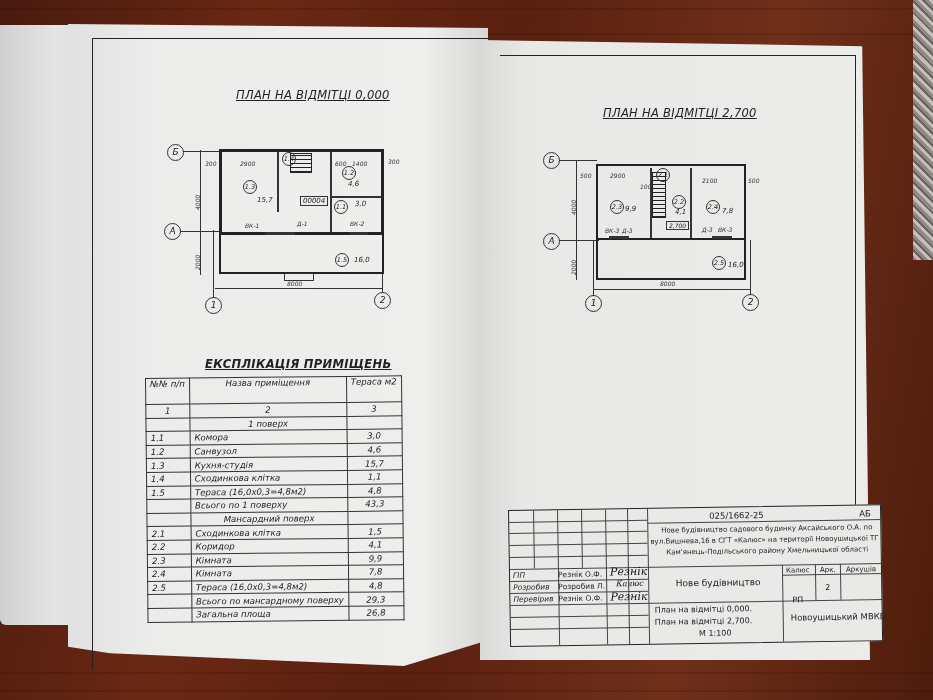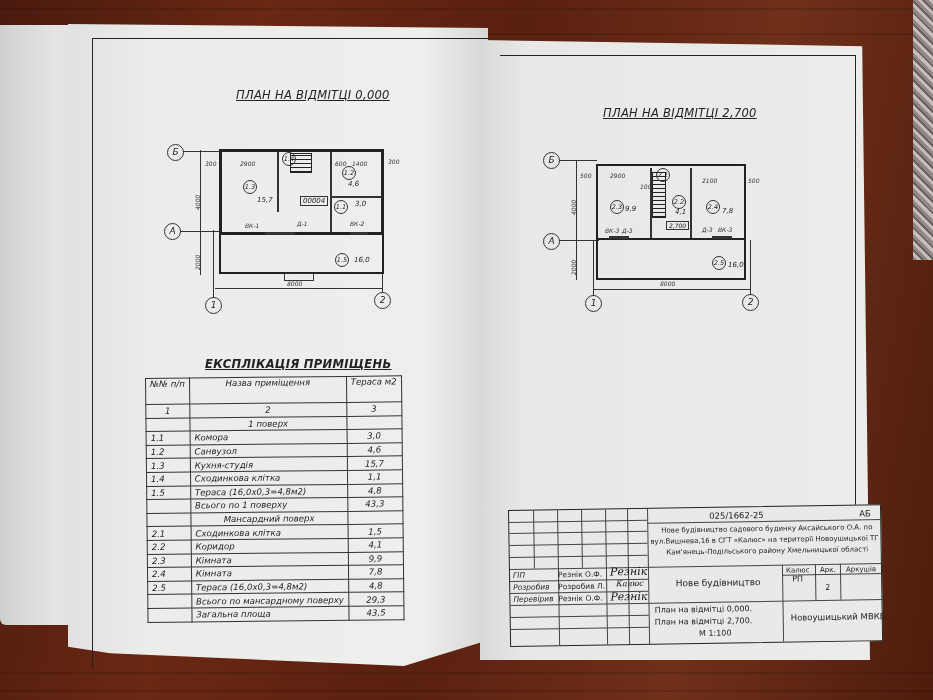--- a/index.html
+++ b/index.html
@@ -235,21 +235,21 @@
         <td class="c3">4,8</td>
       </tr>
       <tr>
         <td class="c1"></td>
         <td>Всього по мансардному поверху</td>
         <td class="c3">29,3</td>
       </tr>
       <tr>
         <td class="c1"></td>
         <td>Загальна площа</td>
-        <td class="c3">43,5</td>
+        <td class="c3">26,8</td>
       </tr>
     </tbody>
 </table>
 
 <div class="plan-title" style="left:603px;top:106px">ПЛАН НА ВІДМІТЦІ 2,700</div>
 
 <div class="plan">
   <div class="axis-bubble" style="left:543px;top:152px">Б</div>
   <div class="thin" style="left:559px;top:160px;width:38px;height:1px"></div>
   <div class="axis-bubble" style="left:543px;top:233px">А</div>
@@ -322,21 +322,21 @@
   <div class="txt" style="left:200px;top:3px;font-size:8.5px">025/1662-25</div>
   <div class="txt" style="left:350px;top:3px;font-size:8.5px">АБ</div>
   <div class="txt" style="left:150px;top:18px;font-size:7px;width:215px;text-align:center">Нове будівництво садового будинку Аксайського О.А. по</div>
   <div class="txt" style="left:140px;top:29px;font-size:7px;width:230px;text-align:center">вул.Вишнева,16 в СГТ «Калюс» на території Новоушицької ТГ</div>
   <div class="txt" style="left:150px;top:40px;font-size:7px;width:215px;text-align:center">Кам'янець-Подільського району Хмельницької області</div>
 
   <div class="txt" style="left:148px;top:70px;font-size:9px;width:120px;text-align:center">Нове будівництво</div>
   <div class="txt" style="left:276px;top:60px;font-size:7px">Калюс</div>
   <div class="txt" style="left:310px;top:60px;font-size:7px">Арк.</div>
   <div class="txt" style="left:336px;top:60px;font-size:7px">Аркушів</div>
-  <div class="txt" style="left:282px;top:68px;font-size:8px">РП</div>
+  <div class="txt" style="left:282px;top:89px;font-size:8px">РП</div>
   <div class="txt" style="left:315px;top:77px;font-size:8px">2</div>
   <div class="txt" style="left:340px;top:77px;font-size:8px"></div>
 
   <div class="txt" style="left:144px;top:97px;font-size:8px">План  на відмітці 0,000.</div>
   <div class="txt" style="left:144px;top:109px;font-size:8px">План на відмітці 2,700.</div>
   <div class="txt" style="left:188px;top:121px;font-size:8px">М 1:100</div>
   <div class="txt" style="left:280px;top:106px;font-size:8.5px">Новоушицький МВКБ</div>
 
   <div class="role" style="top:60px">ГІП</div>
   <div class="person" style="top:60px">Резнік О.Ф.</div>

